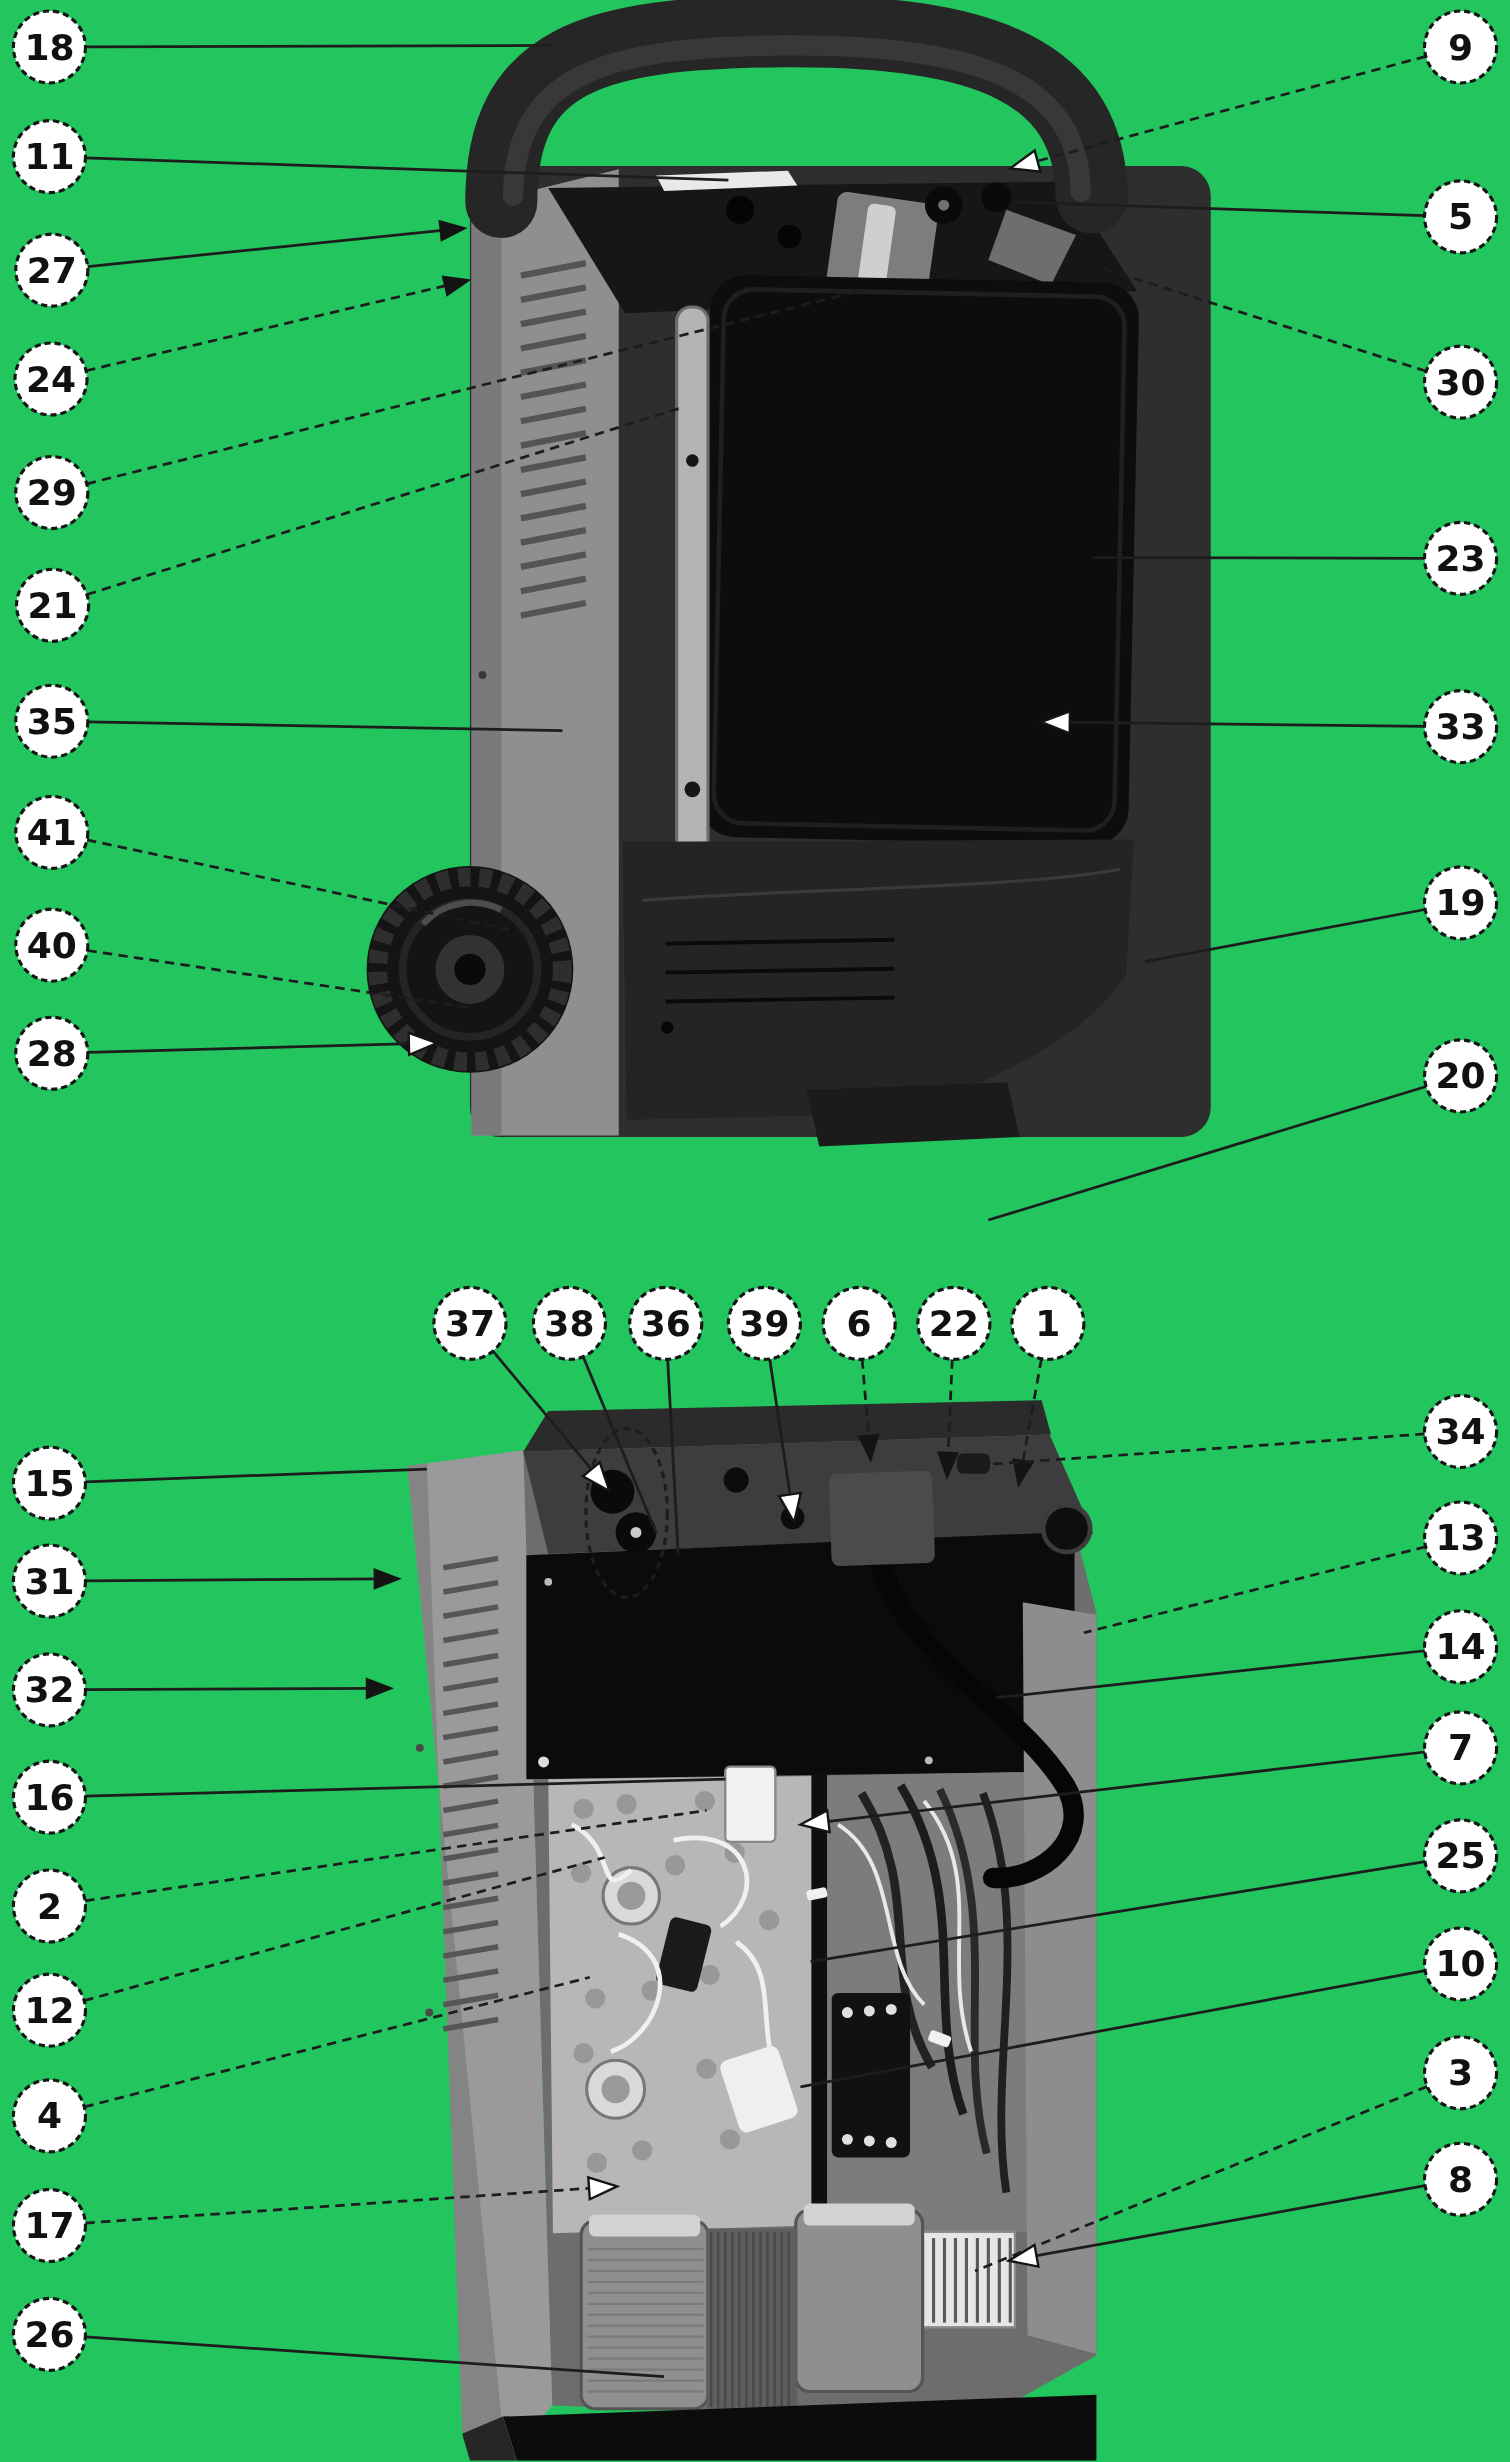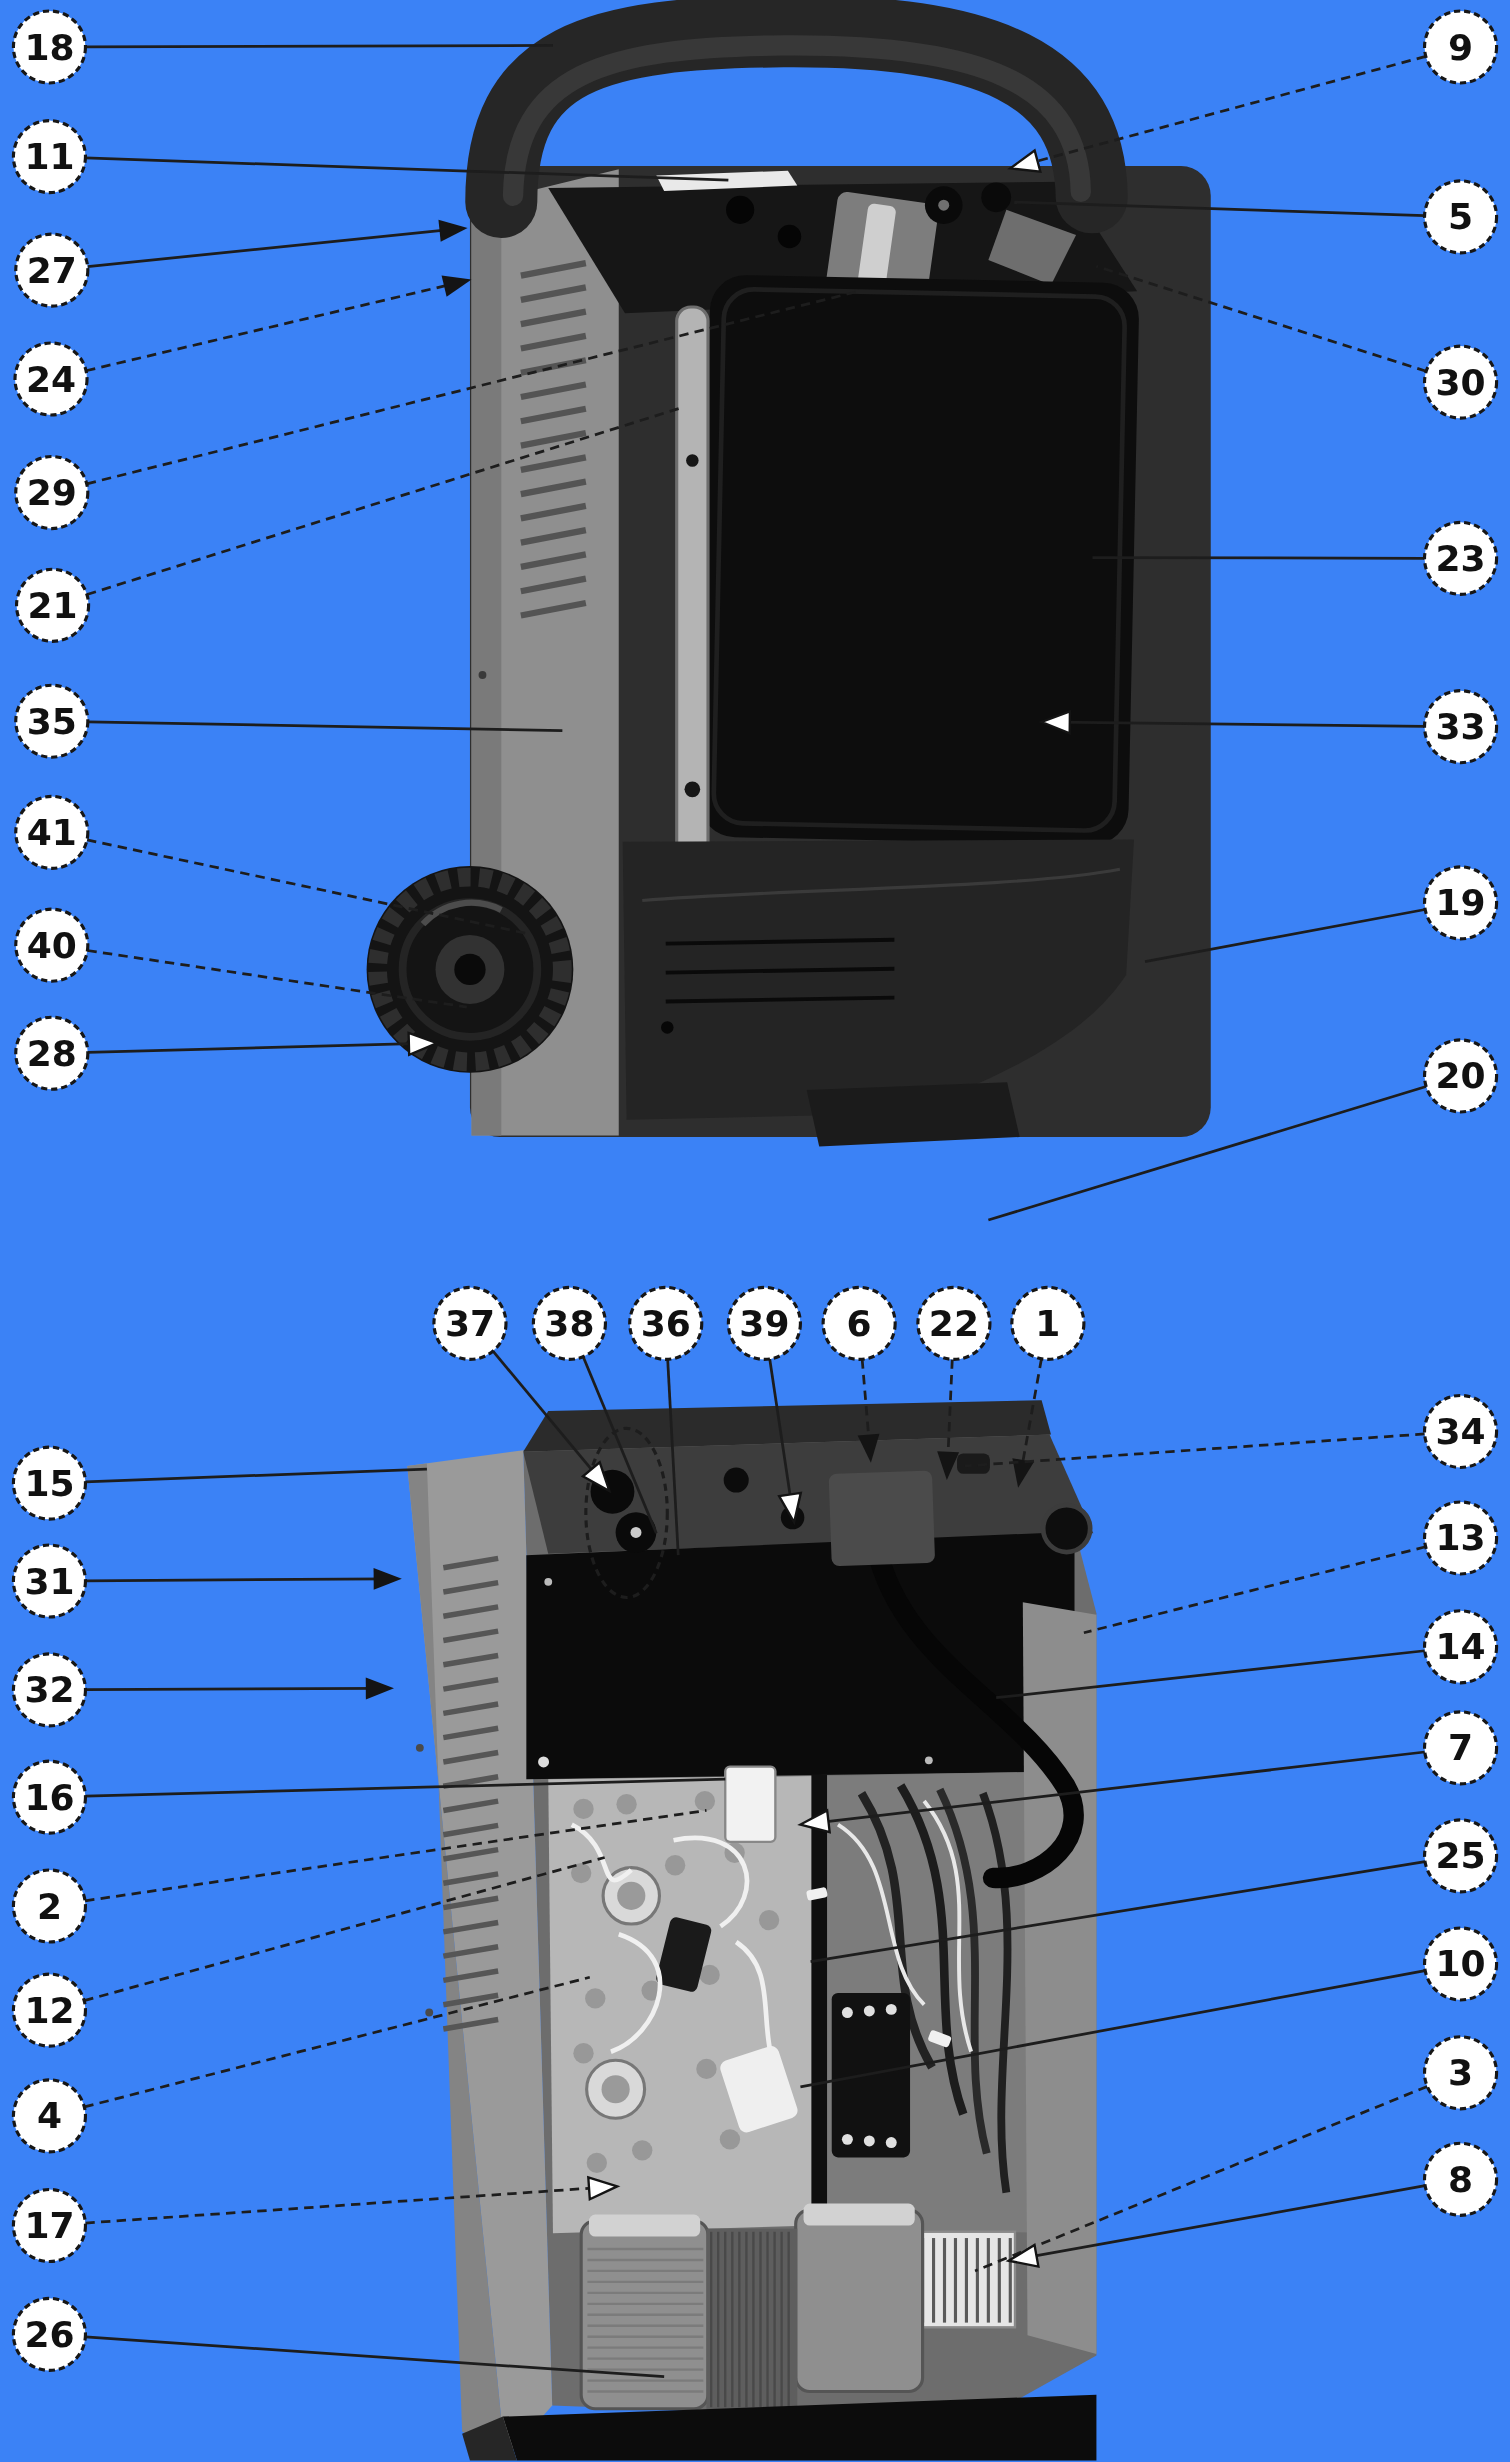--- a/index.html
+++ b/index.html
@@ -1,16 +1,16 @@
 <!DOCTYPE html>
 <html style="font-size:12.5px"><head>
 <meta charset="utf-8">
 <style>
   html,body{margin:0;padding:0;background:#ffffff;}
-  .page{width:1510px;height:2462px;background:#3b82f6;position:relative;overflow:hidden;
+  .page{width:1510px;height:2462px;background:#22c55e;position:relative;overflow:hidden;
         font-family:"DejaVu Sans", sans-serif;}
   svg{display:block}
   .callout-num{font-family:"DejaVu Sans", sans-serif;font-weight:bold;font-size:46px;fill:#111;}
 </style>
 </head>
 <body>
 
 <div class="page">
 <svg id="diagram" width="1510" height="2462" viewBox="0 0 1928 3144">
 

